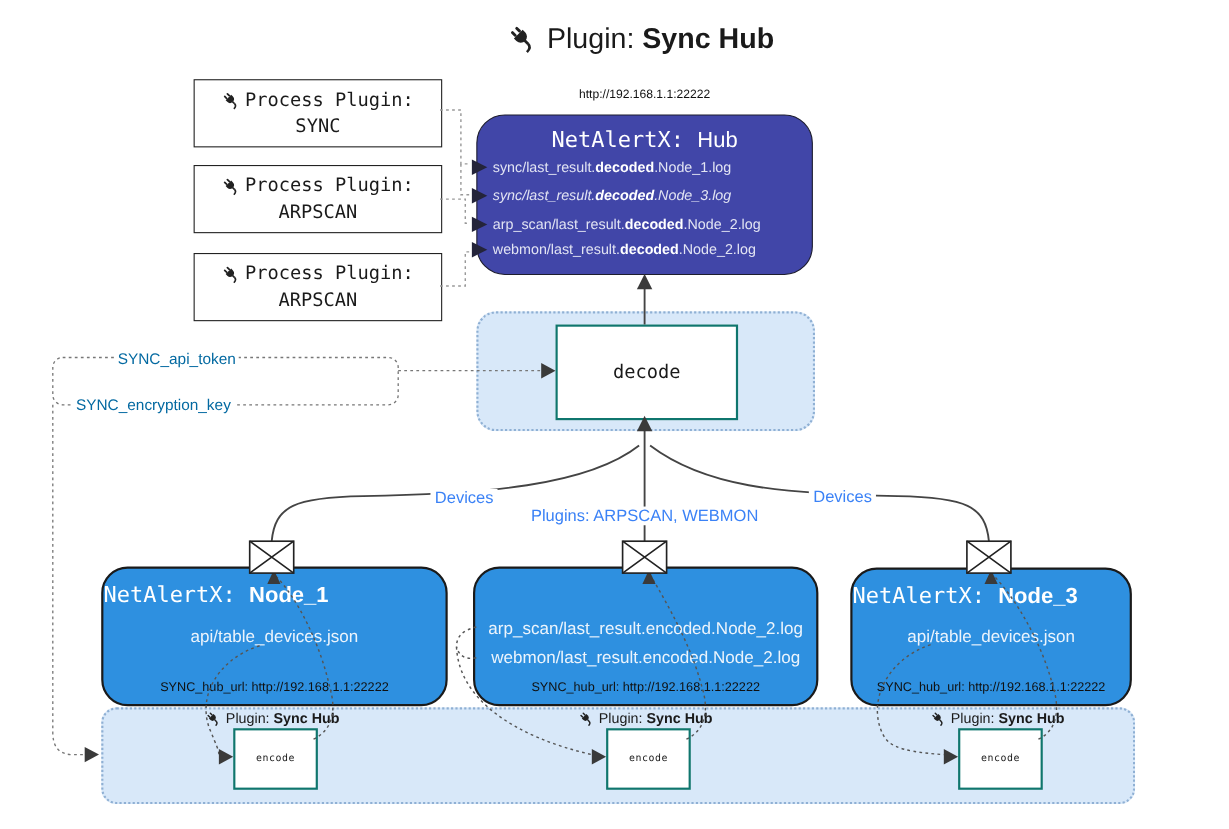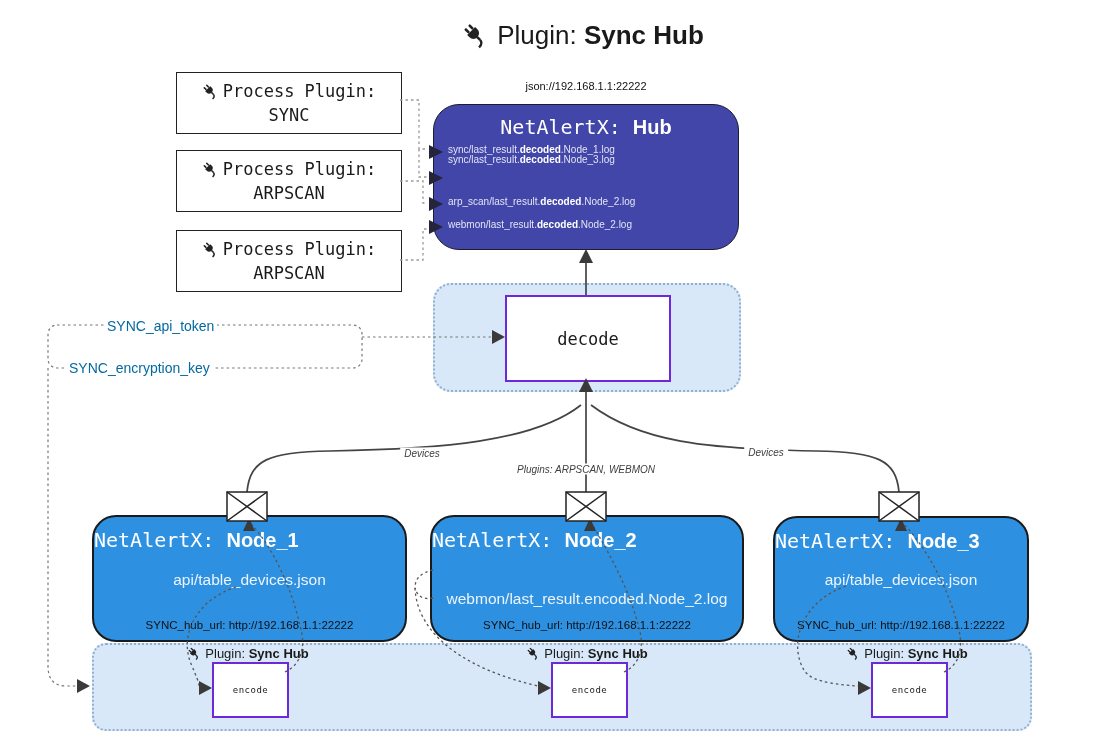--- a/index.html
+++ b/index.html
@@ -17,36 +17,36 @@
   .pbox{left:176px;width:224px;height:60px;background:#fff;border:1.5px solid #222;
         display:flex;flex-direction:column;align-items:center;justify-content:center;
         font-size:17px;line-height:24px;}
   .pbox .row{display:flex;align-items:center;gap:4px;white-space:nowrap;}
 
   
   .hub-url{top:80px;left:586px;transform:translateX(-50%);font-size:11px;color:#111;white-space:nowrap;}
   .hub{left:433px;top:104px;width:304px;height:144px;background:#4146a8;border:1.6px solid #1d1d2e;
        border-radius:26px;z-index:10;}
   .hub-title{position:absolute;top:10px;left:0;width:100%;text-align:center;font-size:20px;color:#fff;white-space:nowrap;}
-  .hub-title b{font-family:"Liberation Sans",sans-serif;font-weight:700;}
-  .hub-log{position:absolute;left:14px;width:290px;font-size:10px;color:#e2e4f3;white-space:nowrap;}
+  .hub-title b{font-family:"Liberation Sans",sans-serif;font-weight:400;}
+  .hub-log{position:absolute;left:14px;width:290px;font-size:13px;color:#e2e4f3;white-space:nowrap;}
   .hub-log b{color:#fff;font-weight:700;}
 
   
   .band{background:#d8e8f9;border:2px dotted #8fb0d4;border-radius:18px;z-index:5;}
   .decode-band{left:433px;top:283px;width:304px;height:105px;}
-  .white-box{background:#fff;border:2px solid #6d28d9;z-index:10;display:flex;align-items:center;justify-content:center;}
+  .white-box{background:#fff;border:2px solid #0f766e;z-index:10;display:flex;align-items:center;justify-content:center;}
   .decode-box{left:505px;top:295px;width:162px;height:83px;font-size:17px;}
 
   
   .cfg-label{font-size:14px;color:#0369a1;background:#fff;padding:0 3px;white-space:nowrap;z-index:40;}
 
   
-  .edge-label{font-size:10px;color:#404040;background:#fff;padding:0 4px;white-space:nowrap;z-index:40;
-              transform:translate(-50%,-50%);font-style:italic;}
+  .edge-label{font-size:15px;color:#3b82f6;background:#fff;padding:0 4px;white-space:nowrap;z-index:40;
+              transform:translate(-50%,-50%);}
 
   
   .node{background:#2e90e0;border:2px solid #1a1a1a;border-radius:24px;z-index:10;}
   .node-title{position:absolute;top:11px;left:0;width:100%;text-align:left;font-size:20px;color:#fff;white-space:nowrap;}
   .node-title b{font-family:"Liberation Sans",sans-serif;font-weight:700;}
   .node-line{position:absolute;left:0;width:100%;text-align:center;font-size:15.5px;color:#ecf4fc;white-space:nowrap;}
   .node-url{position:absolute;left:0;width:100%;text-align:center;font-size:11.5px;color:#101010;white-space:nowrap;}
 
   
   .encode-band{left:92px;top:643px;width:936px;height:84px;border-radius:14px;}
@@ -103,28 +103,28 @@
   <div class="abs pbox mono" style="top:230px;">
     <div class="row">
         <svg class="plug" width="17" height="17">
           <use href="#plug"></use>
         </svg>
       <span>Process Plugin:</span>
       </div>
     <div>ARPSCAN</div>
   </div>
 
-  <div class="abs hub-url">json://192.168.1.1:22222</div>
+  <div class="abs hub-url">http://192.168.1.1:22222</div>
   <div class="abs hub">
     <div class="hub-title mono">
       <span>NetAlertX: </span><b>Hub</b>
     </div>
     <div class="hub-log" style="top:39px;">
       <span>sync/last_result.</span><b>decoded</b><span>.Node_1.log</span></div>
-    <div class="hub-log" style="top:49px;">
+    <div class="hub-log" style="top:65px;font-style:italic;">
       <span>sync/last_result.</span><b>decoded</b><span>.Node_3.log</span></div>
     <div class="hub-log" style="top:91px;">
       <span>arp_scan/last_result.</span><b>decoded</b><span>.Node_2.log</span></div>
     <div class="hub-log" style="top:114px;">
       <span>webmon/last_result.</span><b>decoded</b><span>.Node_2.log</span></div>
   </div>
 
   <div class="abs band decode-band"></div>
   <div class="abs white-box decode-box mono">decode</div>
 
@@ -135,22 +135,21 @@
   <div class="abs edge-label" style="left:586px;top:469px;">Plugins: ARPSCAN, WEBMON</div>
   <div class="abs edge-label" style="left:766px;top:452px;">Devices</div>
 
   <div class="abs node" style="left:92px;top:515px;width:311px;height:123px;">
     <div class="node-title mono">
       <span>NetAlertX: </span><b>Node_1</b></div>
     <div class="node-line" style="top:54px;">api/table_devices.json</div>
     <div class="node-url" style="top:102px;">SYNC_hub_url: http://192.168.1.1:22222</div>
   </div>
   <div class="abs node" style="left:430px;top:515px;width:310px;height:123px;">
-    <div class="node-title mono">
-      <span>NetAlertX: </span><b>Node_2</b></div>
+    <div class="node-line" style="top:46px;">arp_scan/last_result.encoded.Node_2.log</div>
     <div class="node-line" style="top:73px;">webmon/last_result.encoded.Node_2.log</div>
     <div class="node-url" style="top:102px;">SYNC_hub_url: http://192.168.1.1:22222</div>
   </div>
   <div class="abs node" style="left:773px;top:516px;width:252px;height:122px;">
     <div class="node-title mono">
       <span>NetAlertX: </span><b>Node_3</b></div>
     <div class="node-line" style="top:53px;">api/table_devices.json</div>
     <div class="node-url" style="top:101px;">SYNC_hub_url: http://192.168.1.1:22222</div>
   </div>
 

